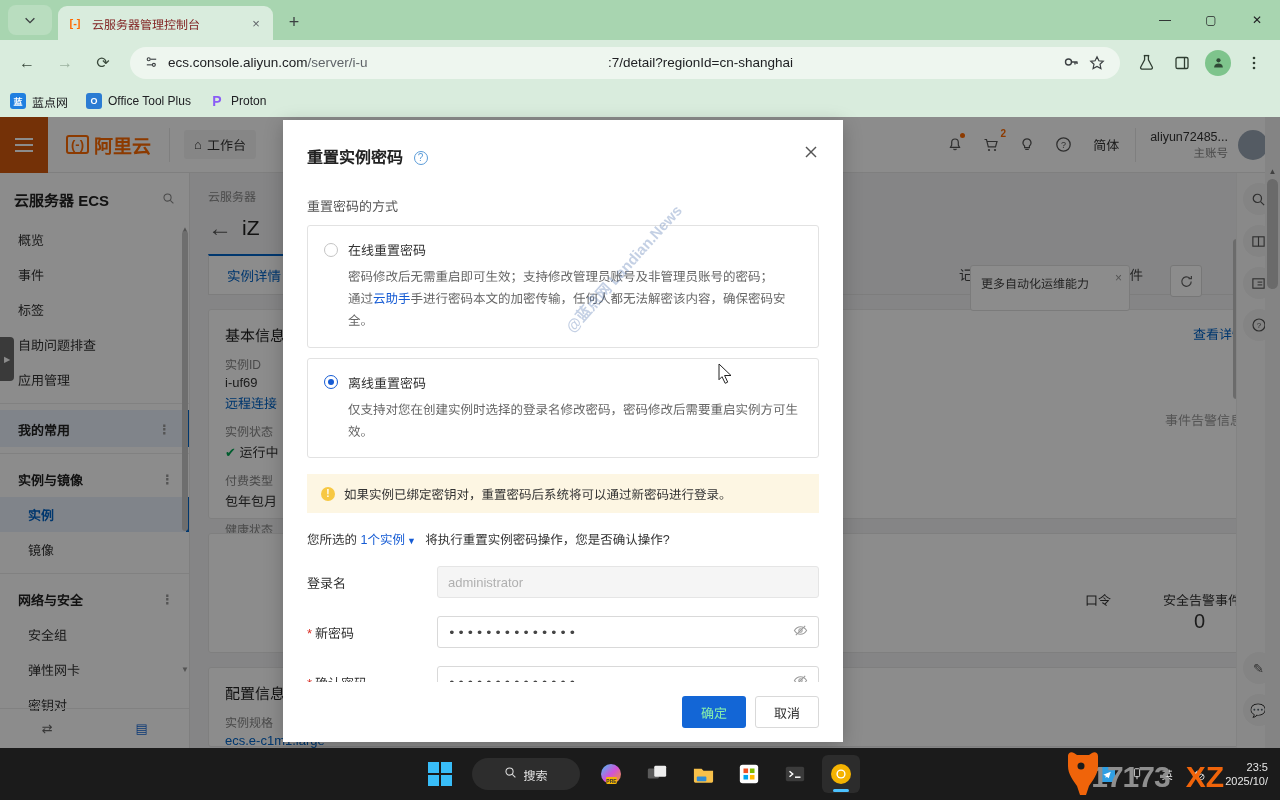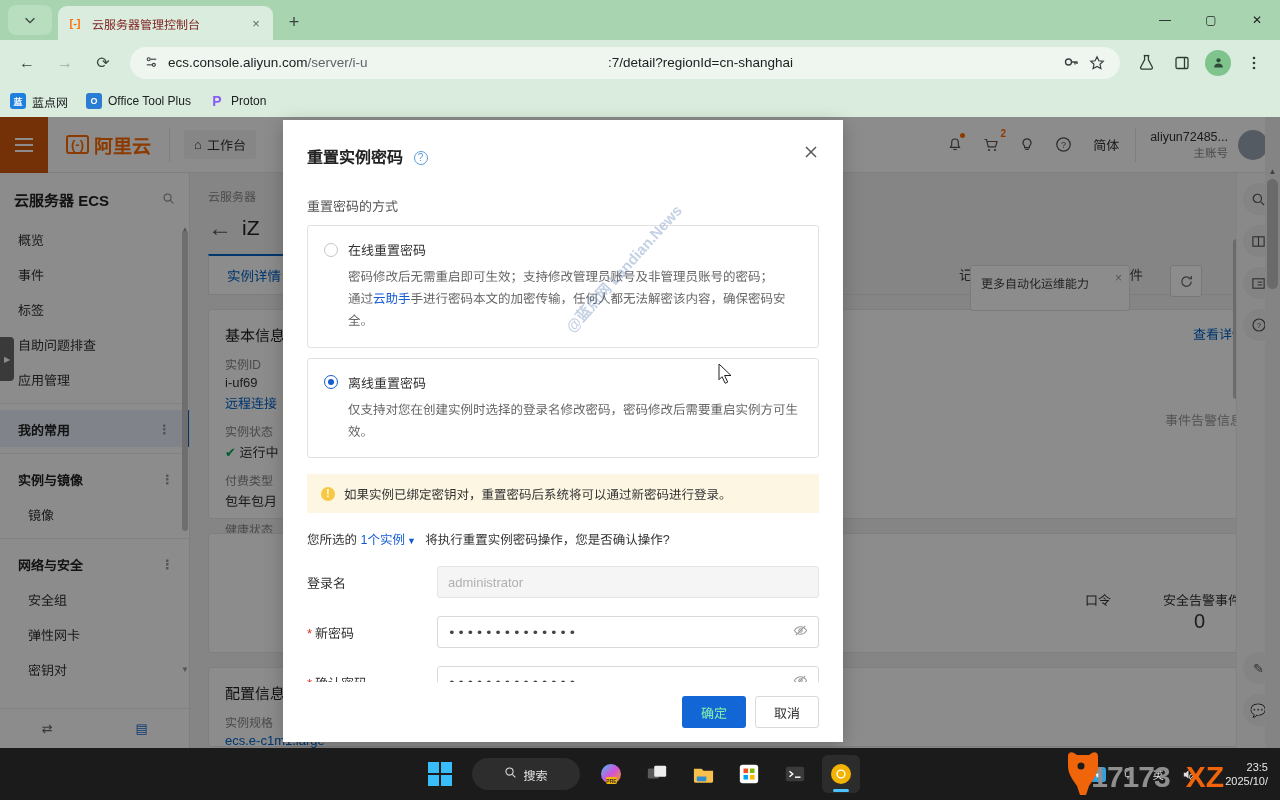--- a/index.html
+++ b/index.html
@@ -429,21 +429,21 @@
     content: ""; position: absolute; bottom: 1px; left: 50%;
     transform: translateX(-50%); width: 16px; height: 3px; border-radius: 2px;
     background: #4cc2ff;
   }
   .tray {
     position: absolute; right: 8px; display: flex; align-items: center;
     color: #e6e6e6; font-size: 11px;
   }
   .tray-ic { width: 26px; height: 26px; display: flex; align-items: center;
     justify-content: center; margin: 0 2px; cursor: pointer; }
-  .tray-clock { text-align: right; line-height: 1.3; margin-left: 22px;
+  .tray-clock { text-align: right; line-height: 1.3; margin-left: 13px;
     margin-right: 4px; cursor: pointer; }
   .tb-wm {
     position: absolute; right: 56px; bottom: 6px; z-index: 33;
     pointer-events: none; display: flex; align-items: center; gap: 16px;
   }
   .tb-wm .num {
     font-size: 30px; font-weight: bold; color: #8f8f8f; letter-spacing: -1px;
   }
   .tb-wm .xz { font-size: 30px; font-weight: bold; color: #f0640a; }
   .tb-wm-mascot {
@@ -620,20 +620,21 @@
       <div class="sb-sep"></div>
       <div class="sb-group highlight">
         <span>我的常用</span>
         <span class="dots">⋮</span>
       </div>
       <div class="sb-sep"></div>
       <div class="sb-group">
         <span>实例与镜像</span>
         <span class="dots">⋮</span>
       </div>
+      <div class="sb-sub active">实例</div>
       <div class="sb-sub">镜像</div>
       <div class="sb-sep"></div>
       <div class="sb-group">
         <span>网络与安全</span>
         <span class="dots">⋮</span>
       </div>
       <div class="sb-sub">安全组</div>
       <div class="sb-sub">弹性网卡</div>
       <div class="sb-sub">密钥对</div>
       <div class="sb-scroll-up" style="top:52px">▲</div>

